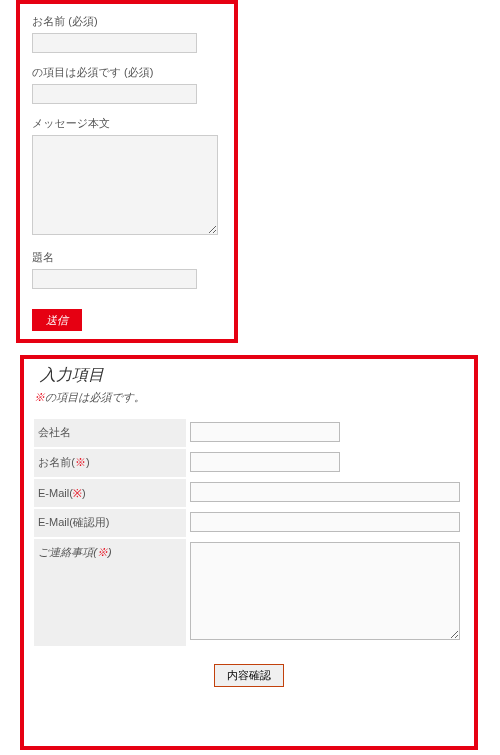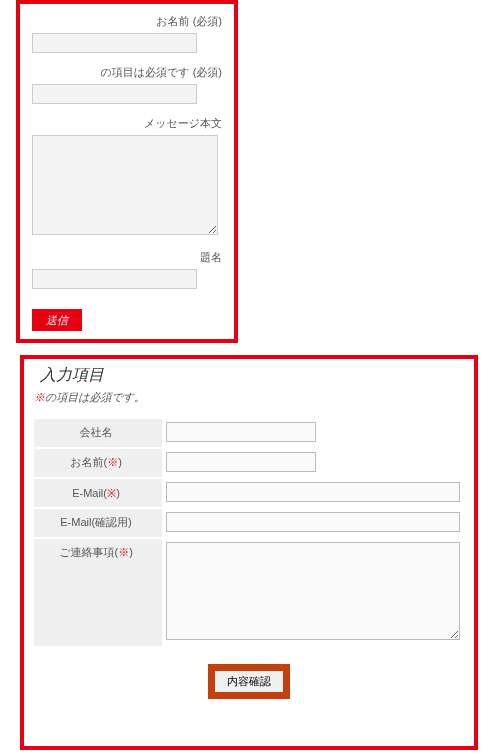--- a/index.html
+++ b/index.html
@@ -22,21 +22,20 @@
       border: 4px solid #e60012;
       padding: 10px 12px 10px 12px;
       background: #fff;
     }
     .form1 .field { margin-bottom: 12px; }
     .form1 label {
       display: block;
       font-size: 11px;
       color: #555;
       margin-bottom: 4px;
-      text-align: right;
     }
     .form1 input[type="text"],
     .form1 input[type="email"] {
       width: 165px;
       height: 20px;
       border: 1px solid #ccc;
       background: #f4f4f4;
       padding: 2px 4px;
       font-size: 11px;
     }
@@ -91,24 +90,24 @@
     .form2 .note .req,
     .form2 .req {
       color: #e60012;
     }
 
     .form2 .row {
       display: flex;
       margin-bottom: 2px;
     }
     .form2 .row .labelcell {
-      width: 128px;
+      width: 152px;
       min-height: 28px;
       background: #efefef;
-      text-align: center;
+      text-align: left;
       padding: 6px 8px 6px 4px;
       font-size: 11px;
       color: #555;
     }
     .form2 .row .inputcell {
       flex: 1;
       padding: 3px 4px;
       background: #fff;
     }
     .form2 input[type="text"],
@@ -127,31 +126,32 @@
       width: 100%;
       height: 98px;
       border: 1px solid #bbb;
       background: #fafafa;
       padding: 2px 4px;
       font-size: 11px;
       resize: both;
     }
     .form2 .row.msg .labelcell {
       min-height: 106px;
+      font-style: italic;
     }
 
     .form2 .btnrow {
       text-align: center;
       margin-top: 18px;
     }
     .form2 .confirm {
       font-size: 11px;
       padding: 3px 12px;
       background: #f0f0f0;
-      border: 7px solid #c2410c;
+      border: 1px solid #c2410c;
       cursor: pointer;
     }
   </style>
 </head>
 <body>
 
 <div class="form1">
   <div class="field">
     <label>お名前 (必須)</label>
     <input type="text" value="" style="">

